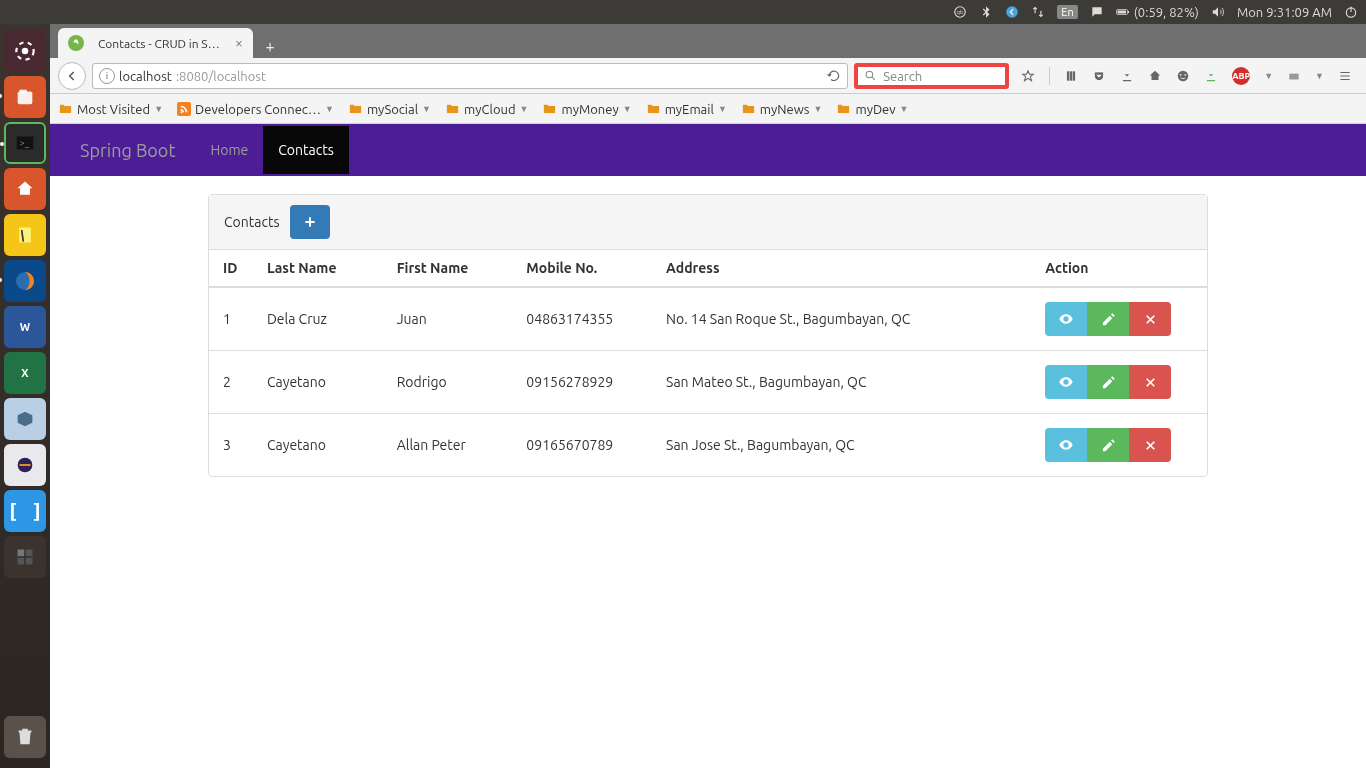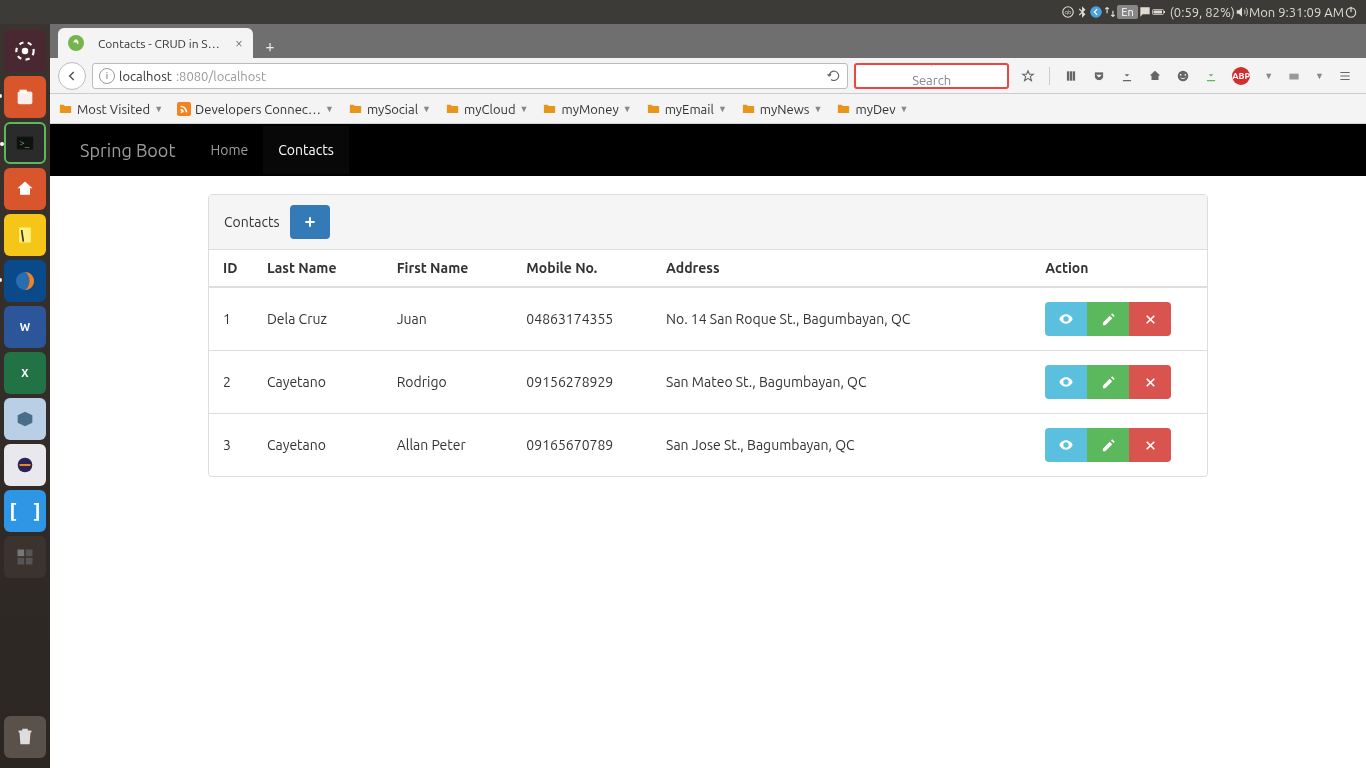--- a/index.html
+++ b/index.html
@@ -2,21 +2,21 @@
 <html><head>
 <meta charset="utf-8">
 <style>
 * { margin:0; padding:0; box-sizing:border-box; font-family:"Ubuntu",Arial,sans-serif; }
 body { width:1366px; height:768px; background:#fff; overflow:hidden; position:relative; }
 
 
 .top-panel { height:24px; background:#3c3b37; color:#dfdbd2; display:flex; align-items:center; font-size:13px; padding:0 8px; }
 .top-panel .title { flex:0 0 auto; font-weight:bold; }
 .top-panel .spacer { flex:1; }
-.top-panel .ind { display:flex; align-items:center; }
+.top-panel .ind { display:flex; align-items:center; gap:12px; }
 .top-panel .ind span, .top-panel .ind svg { color:#dfdbd2; }
 .power { color:#d64936; }
 
 
 .launcher { position:absolute; left:0; top:24px; width:50px; height:744px; background:linear-gradient(#3a332e,#2c2623); display:flex; flex-direction:column; align-items:center; padding-top:6px; gap:4px; }
 .launcher .tile { width:42px; height:42px; border-radius:6px; display:flex; align-items:center; justify-content:center; font-size:20px; color:#fff; position:relative; }
 .launcher .tile.pip::before { content:""; position:absolute; left:-6px; top:18px; width:4px; height:4px; background:#fff; border-radius:50%; }
 .launcher .bottom { margin-top:auto; margin-bottom:10px; }
 
 
@@ -27,34 +27,34 @@
 .tab .favicon svg { width:10px; height:10px; }
 .tab .close { color:#777; font-size:14px; margin-left:auto; cursor:pointer; }
 .newtab { width:26px; height:24px; display:flex; align-items:center; justify-content:center; color:#eee; font-size:16px; margin-left:4px; cursor:pointer; }
 
 .navbar { height:36px; background:#f4f4f4; border-bottom:1px solid #ccc; display:flex; align-items:center; padding:0 8px; gap:6px; }
 .circ-btn { width:28px; height:28px; border:1px solid #bbb; border-radius:50%; background:#fff; display:flex; align-items:center; justify-content:center; color:#555; cursor:pointer; }
 .urlbar { flex:1; height:26px; border:1px solid #bbb; border-radius:3px; background:#fff; display:flex; align-items:center; padding:0 6px; font-size:13px; color:#333; gap:4px; }
 .urlbar .info { width:16px; height:16px; border:1px solid #999; border-radius:50%; display:flex; align-items:center; justify-content:center; font-size:10px; color:#666; }
 .urlbar .host-dim { color:#999; }
 .urlbar .reload { margin-left:auto; color:#666; cursor:pointer; }
-.searchbar { width:155px; height:26px; border:2px solid #ef4444; border-radius:3px; background:#fff; display:flex; align-items:center; padding:0 6px; font-size:13px; color:#888; gap:6px;flex-direction:column; }
+.searchbar { width:155px; height:26px; border:4px solid #ef4444; border-radius:3px; background:#fff; display:flex; align-items:center; padding:0 6px; font-size:13px; color:#888; gap:6px; }
 .nav-icons { display:flex; align-items:center; gap:14px; color:#666; padding:0 6px; }
 .nav-icons .sep { width:1px; height:18px; background:#ccc; }
 .abp { background:#d32e2e; color:#fff; font-size:9px; font-weight:bold; border-radius:50%; width:18px; height:18px; display:flex; align-items:center; justify-content:center; }
 
 .bmbar { height:30px; background:#f4f4f4; border-bottom:1px solid #d3d3d3; display:flex; align-items:center; padding:0 8px; gap:14px; font-size:13px; color:#333; }
 .bm { display:flex; align-items:center; gap:4px; cursor:pointer; }
 .bm .fld { color:#e8961b; }
 .bm .rss { background:#f58220; color:#fff; width:14px; height:14px; border-radius:2px; display:flex; align-items:center; justify-content:center; font-size:10px; }
 .bm .drop { color:#888; font-size:9px; }
 
 
 .page { flex:1; background:#fff; overflow:auto; }
-.app-nav { background:#000000; height:52px; display:flex; align-items:center; padding:0 30px; }
+.app-nav { background:#4c1d95; height:52px; display:flex; align-items:center; padding:0 30px; }
 .brand { color:#9d9d9d; font-size:18px; margin-right:20px; }
 .app-nav a { color:#9d9d9d; font-size:14px; padding:16px 15px; text-decoration:none; cursor:pointer; }
 .app-nav a.active { color:#fff; background:#080808; }
 
 .container { max-width:1030px; margin:0 auto; padding:18px 15px; }
 .panel { border:1px solid #ddd; border-radius:4px; }
 .panel-head { background:#f5f5f5; border-bottom:1px solid #ddd; padding:10px 15px; display:flex; align-items:center; gap:10px; font-size:14px; color:#333; }
 .btn { display:inline-flex; align-items:center; justify-content:center; border:none; border-radius:4px; cursor:pointer; color:#fff; font-size:14px; }
 .btn-primary { background:#337ab7; width:40px; height:34px; }
 .btn-info { background:#5bc0de; }

